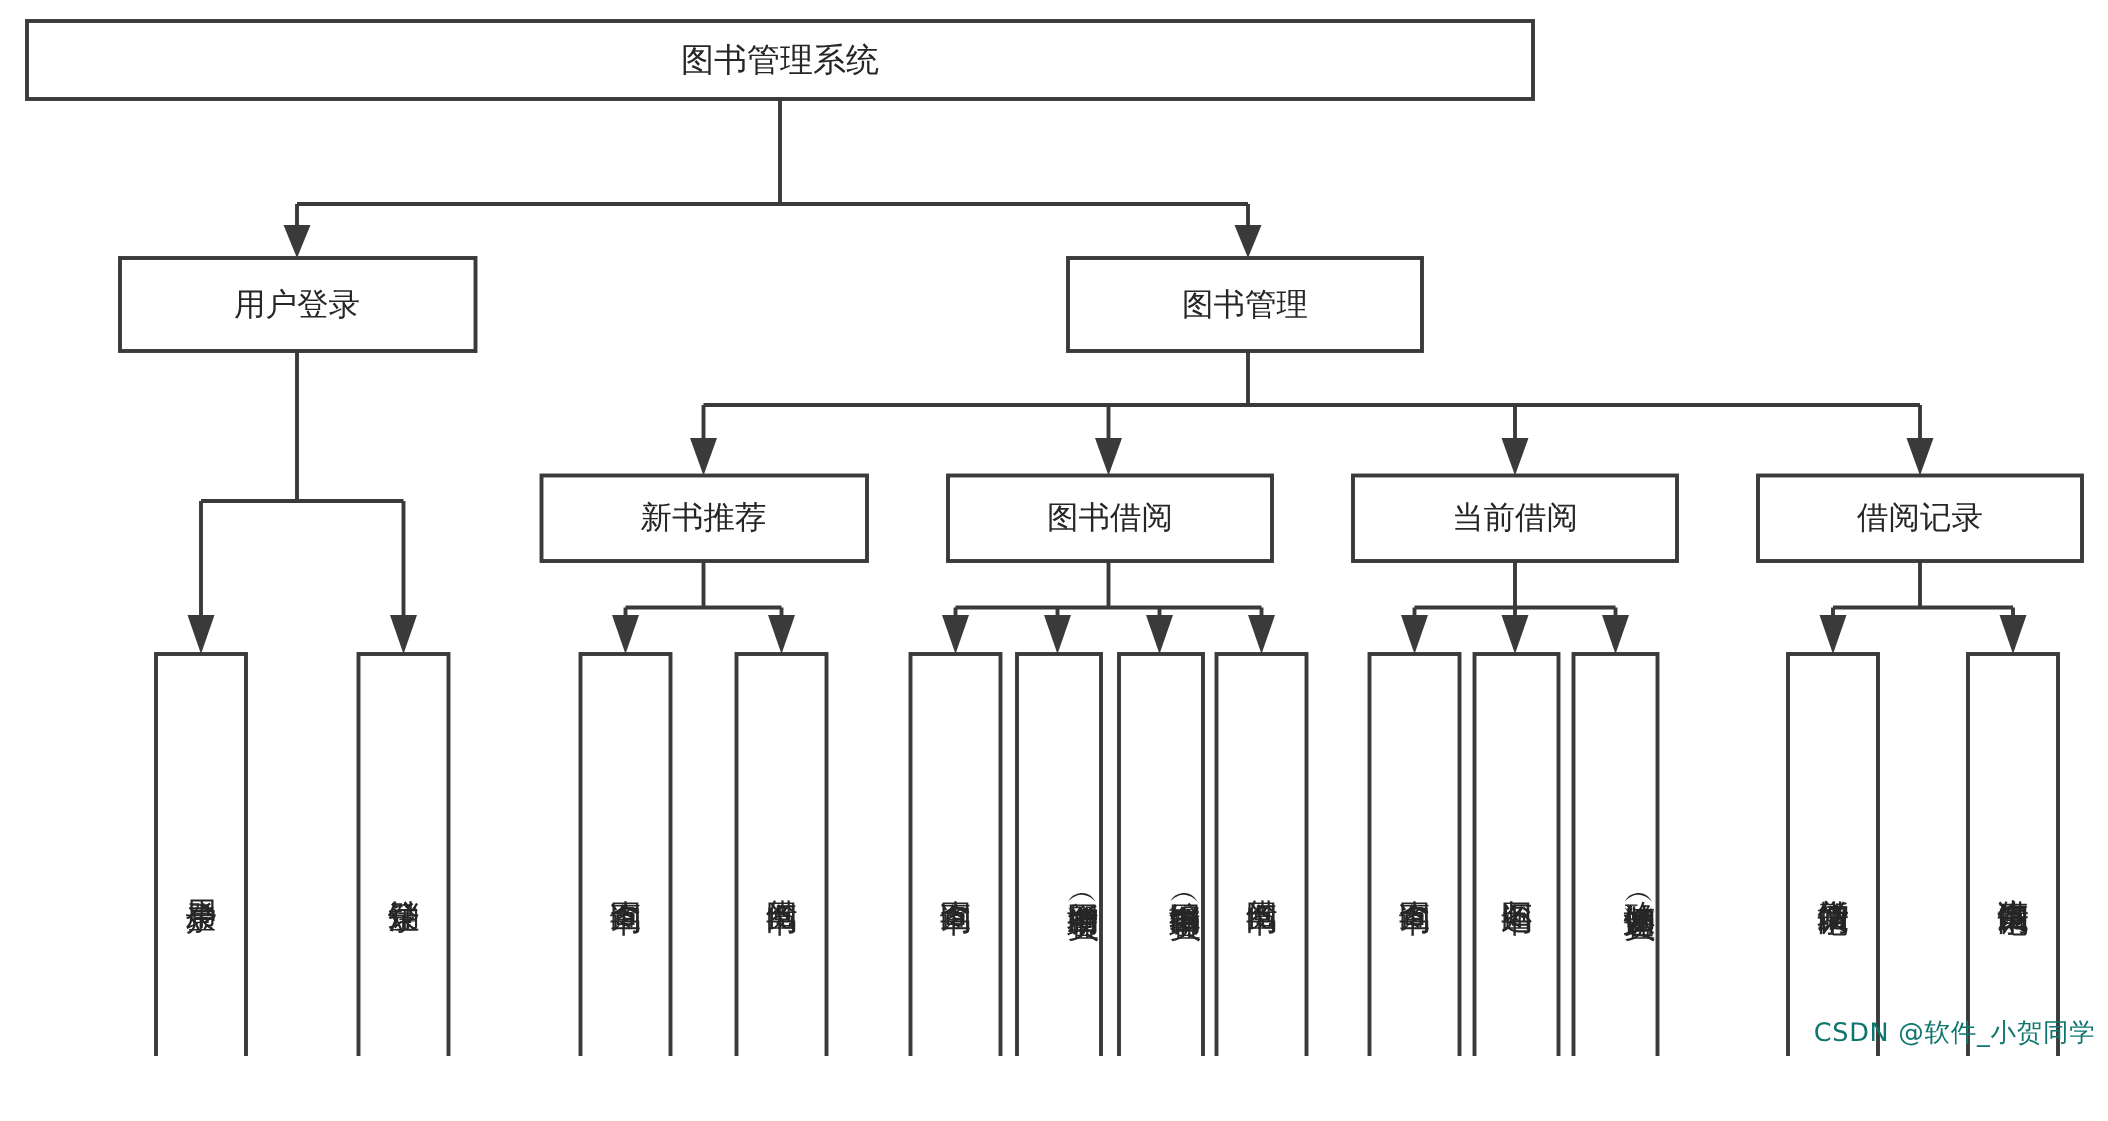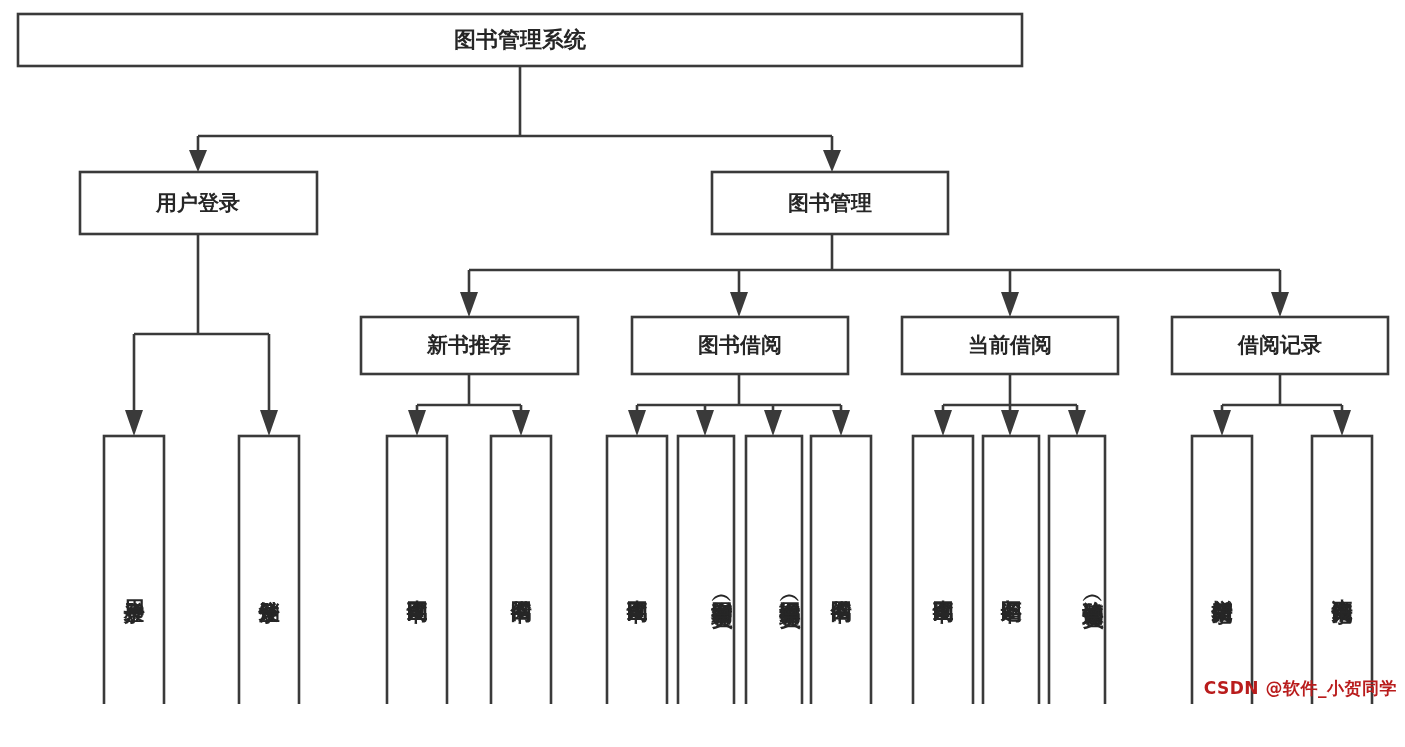--- a/index.html
+++ b/index.html
@@ -10,21 +10,20 @@
   }
   body {
     font-family: "DejaVu Sans", "Liberation Sans", sans-serif;
   }
   #diagram-root {
     position: relative;
     width: 1405px;
     height: 704px;
     background: #ffffff;
     overflow: hidden;
-    font-weight: bold;
   }
   svg.diagram-canvas {
     position: absolute;
     left: 0;
     top: 0;
     width: 1405px;
     height: 747px;
   }
   .node-box {
     fill: #ffffff;
@@ -69,21 +68,21 @@
     text-align: center;
     pointer-events: none;
     user-select: none;
   }
   .watermark {
     position: absolute;
     right: 8px;
     bottom: 4px;
     font-family: "DejaVu Sans", "Liberation Sans", sans-serif;
     font-size: 17px;
-    color: #b91c1c;
+    color: #0f766e;
     letter-spacing: 0.5px;
     user-select: none;
     white-space: nowrap;
   }
 </style>
 </head>
 <body>
 
 <div id="diagram-root">
 

